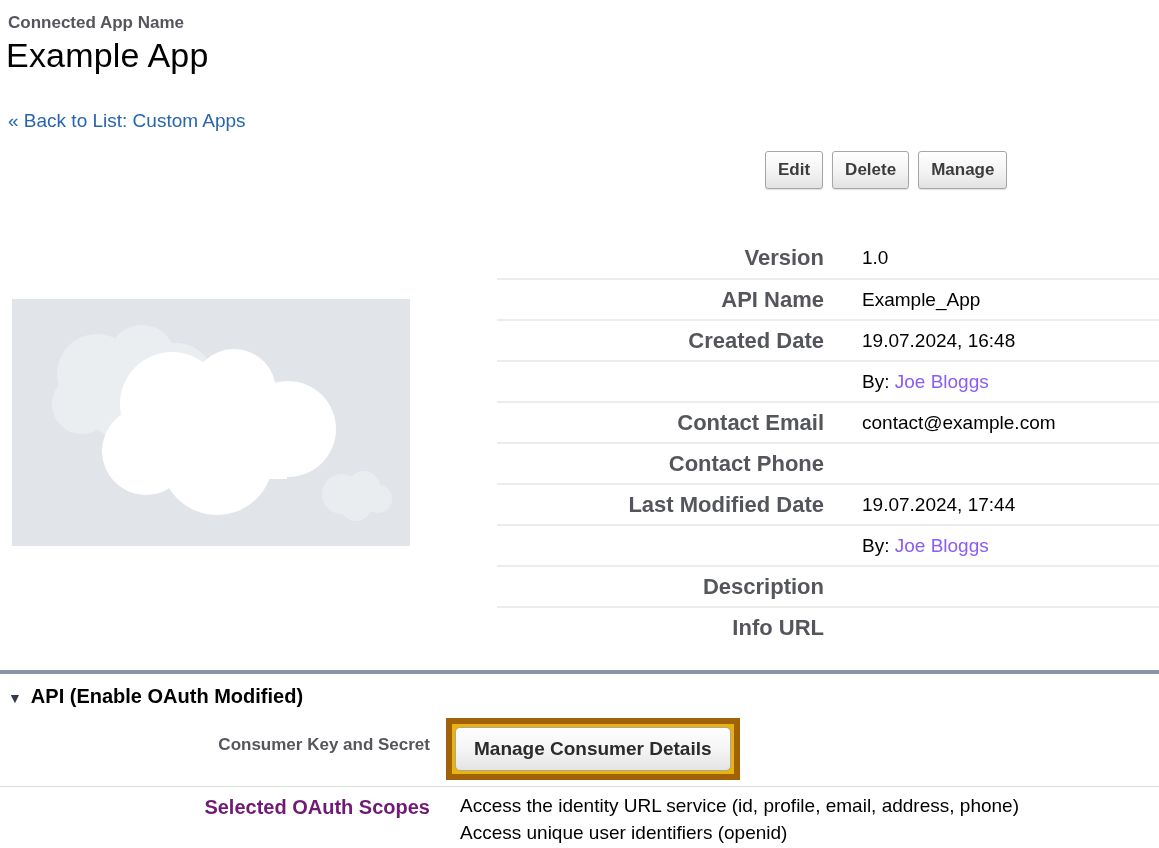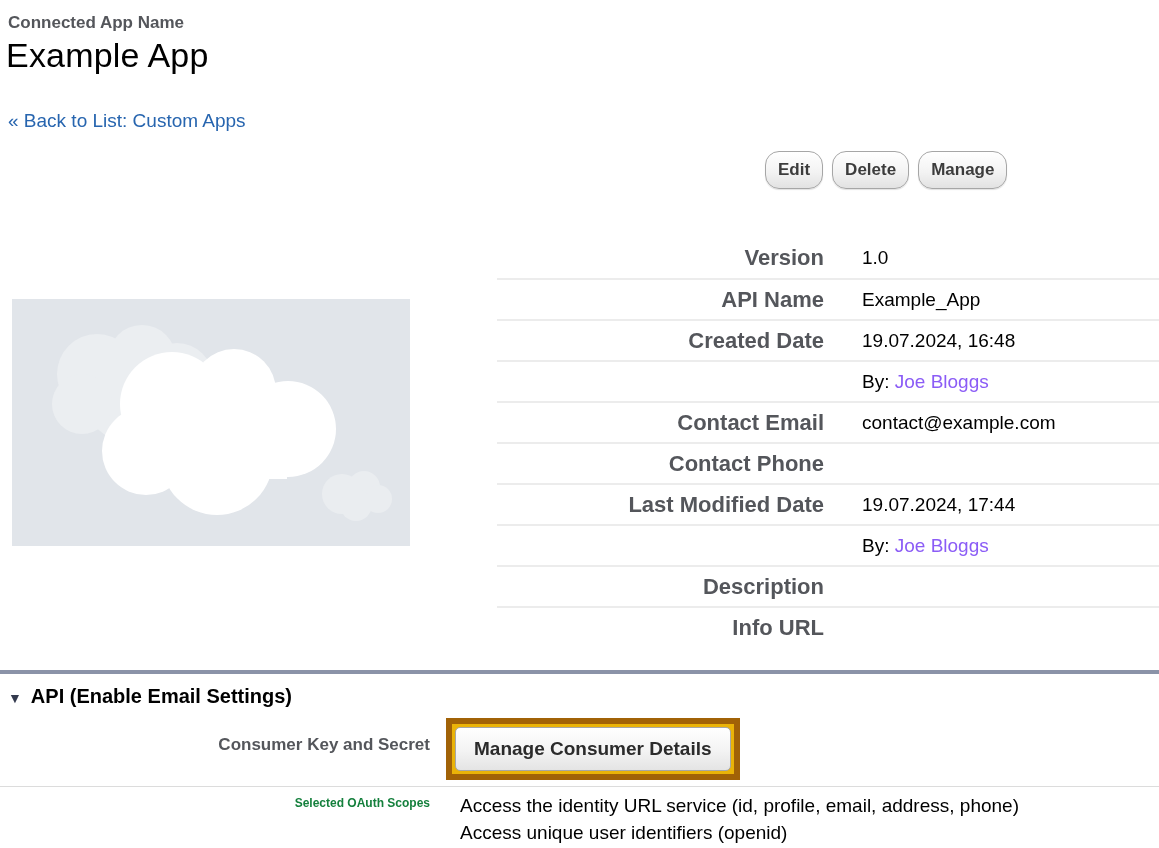--- a/index.html
+++ b/index.html
@@ -31,21 +31,21 @@
 
   
   .toolbar {
     position: absolute; left: 765px; top: 151px;
     display: flex; gap: 9px;
   }
   .btn {
     font-family: "Liberation Sans", sans-serif;
     font-size: 17px; font-weight: bold; color: #3c3c3c;
     padding: 8px 12px;
-    border: 1px solid #a6a6a6; border-radius: 14px;
+    border: 1px solid #a6a6a6; border-radius: 3px;
     background: linear-gradient(to bottom, #ffffff 0%, #f3f3f3 55%, #e2e2e2 100%);
     box-shadow: 0 1px 1px rgba(0,0,0,0.12);
     cursor: pointer;
   }
 
   
   .logo-box {
     position: absolute; left: 12px; top: 299px;
     width: 398px; height: 247px;
     background: #e1e5ea;
@@ -101,21 +101,21 @@
     font-family: "Liberation Sans", sans-serif;
     font-size: 19px; font-weight: bold; color: #2b2b2b;
     padding: 10px 18px;
     border: 1px solid #a6a6a6; border-radius: 5px;
     background: linear-gradient(to bottom, #ffffff 0%, #f3f3f3 55%, #e4e4e4 100%);
     cursor: pointer;
     white-space: nowrap;
   }
   .scopes-label {
     position: absolute; left: 0; top: 796px; width: 430px;
-    text-align: right; font-size: 12px; font-weight: bold; color: #15803d;
+    text-align: right; font-size: 20px; font-weight: bold; color: #701a75;
   }
   .scopes-values {
     position: absolute; left: 460px; top: 792px;
     font-size: 19px; color: #000000; line-height: 27px;
   }
 </style>
 </head>
 <body>
 
 <div id="screen">
@@ -199,21 +199,21 @@
     <div class="detail-row">
       <div class="detail-label">Info URL</div>
       <div class="detail-value"></div>
     </div>
   </div>
 
   <div class="section-bar"></div>
 
   <div class="section-header">
     <span class="collapse-triangle">▼</span>
-    <span>API (Enable Email Settings)</span>
+    <span>API (Enable OAuth Modified)</span>
   </div>
 
   <div class="thin-line"></div>
 
   <div class="consumer-label">Consumer Key and Secret</div>
 
   <div class="highlight-box">
     <button class="manage-consumer-btn">Manage Consumer Details</button>
   </div>
 

